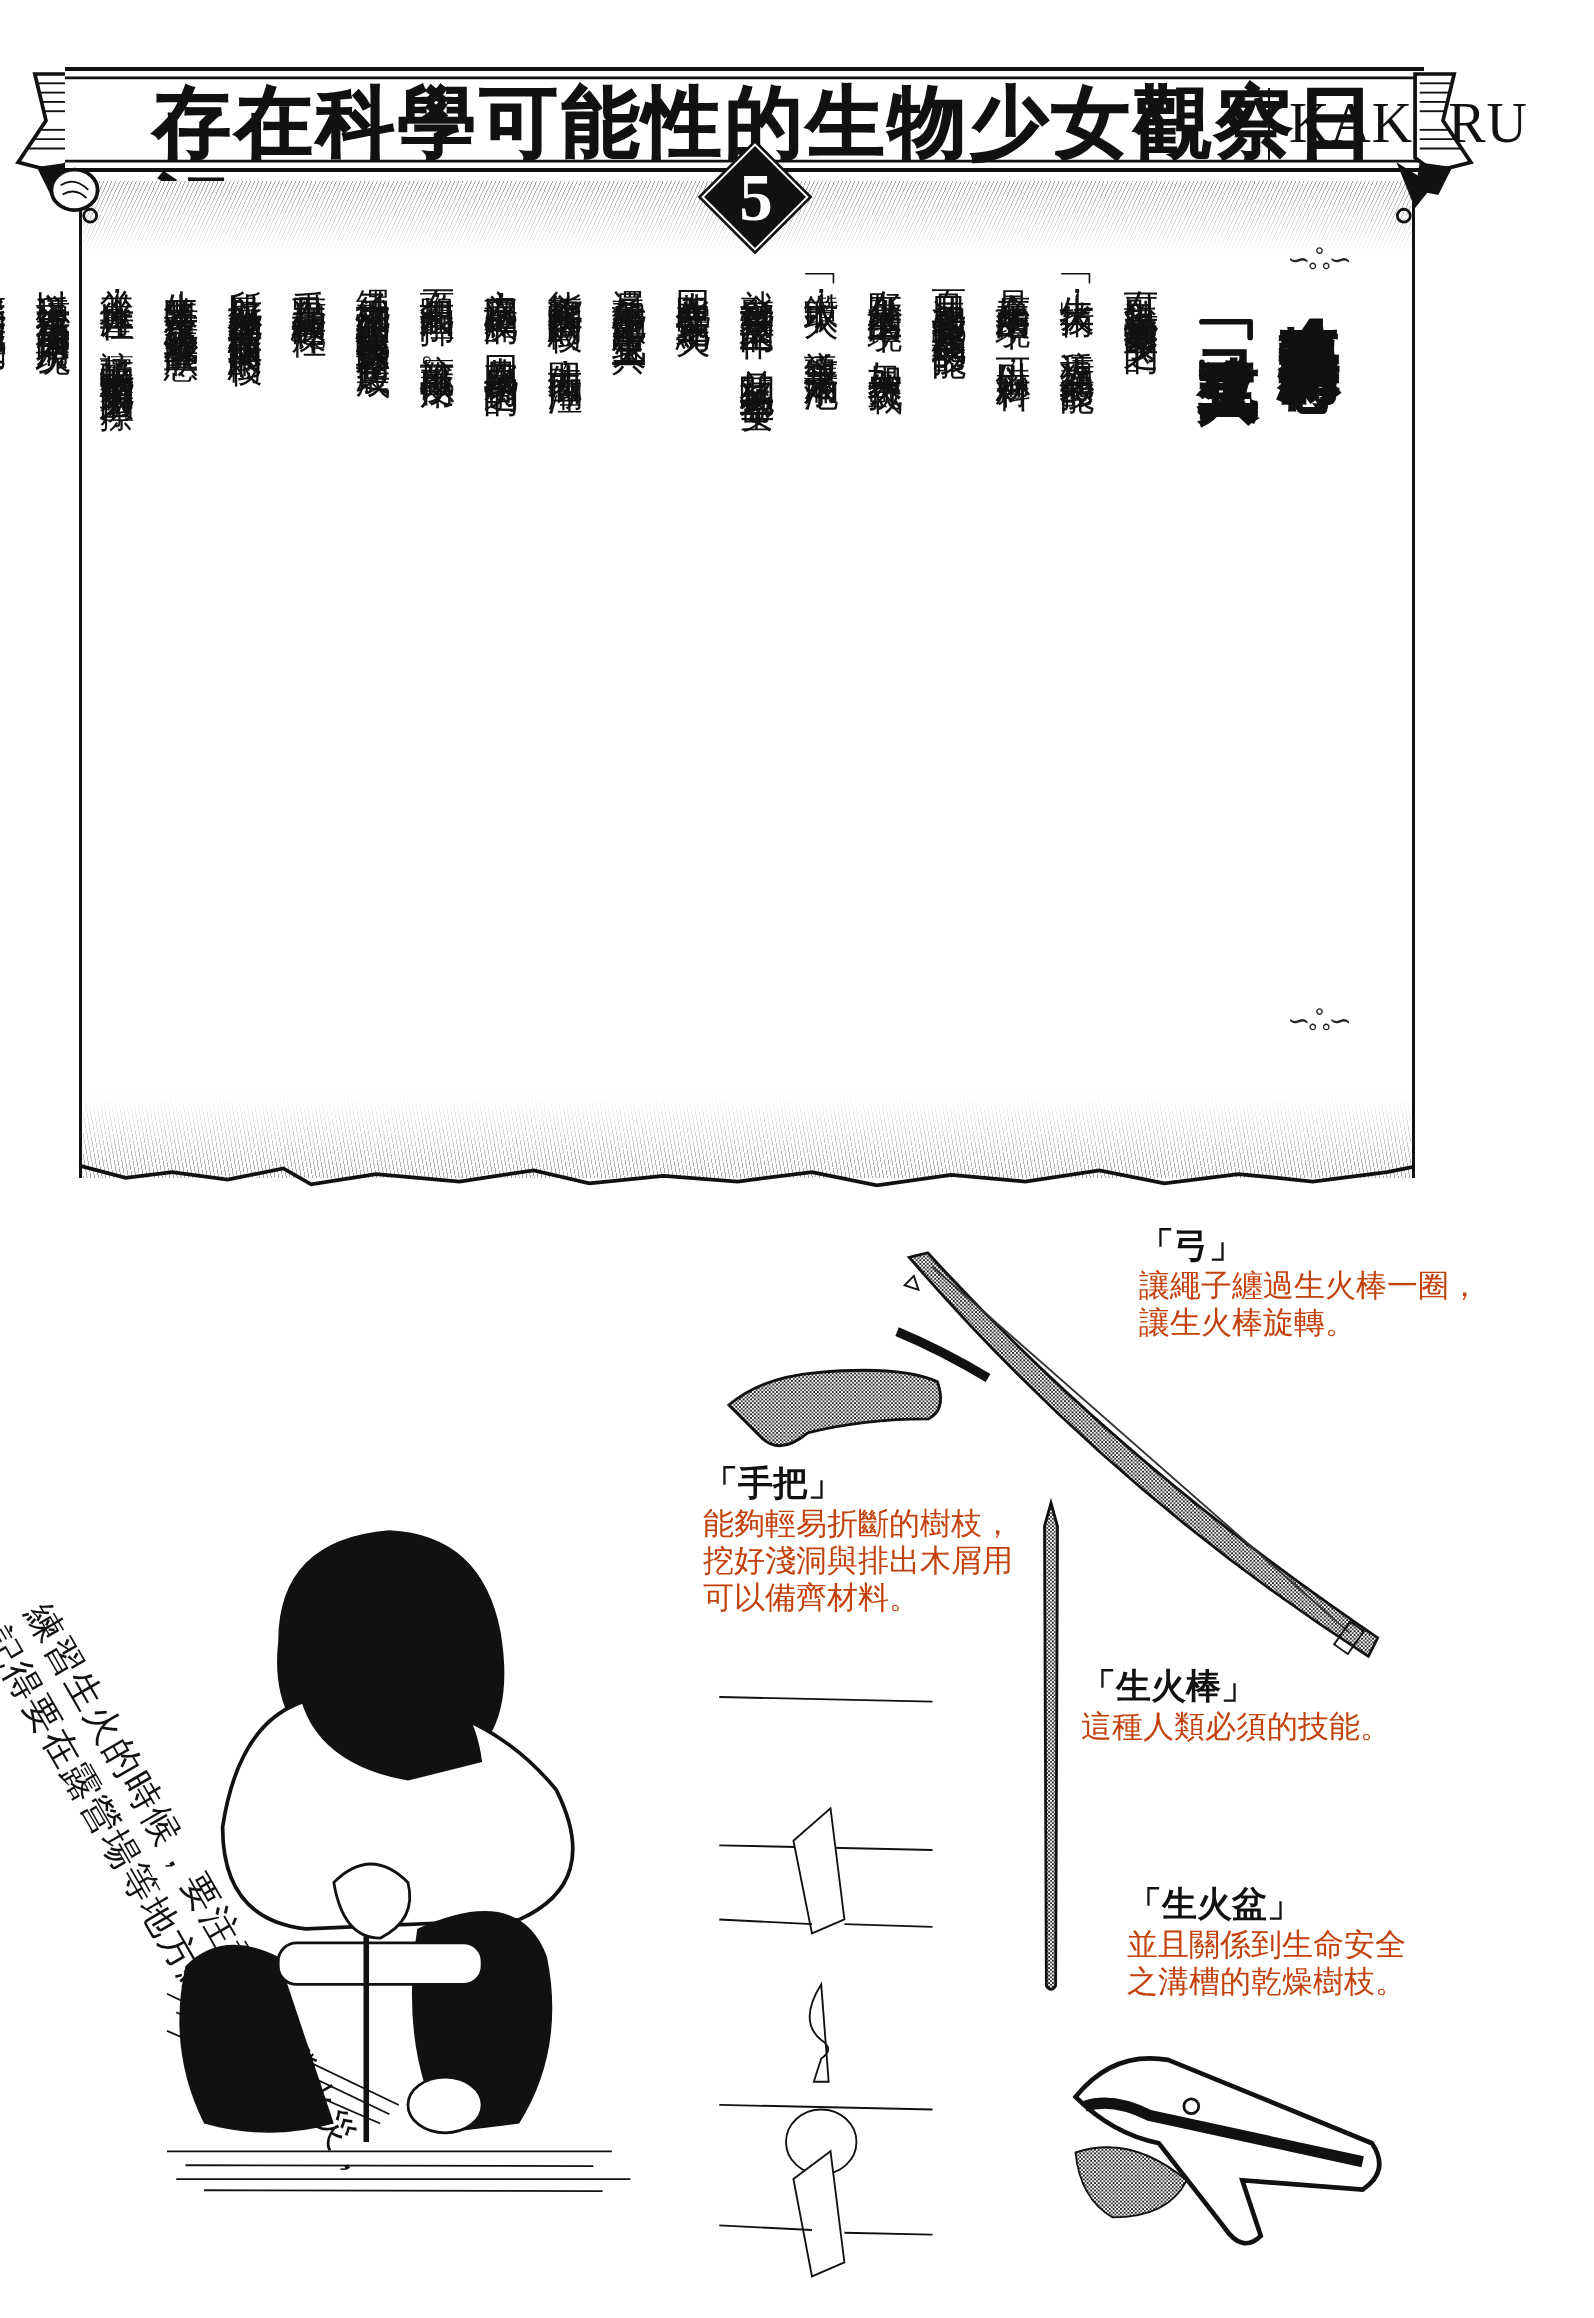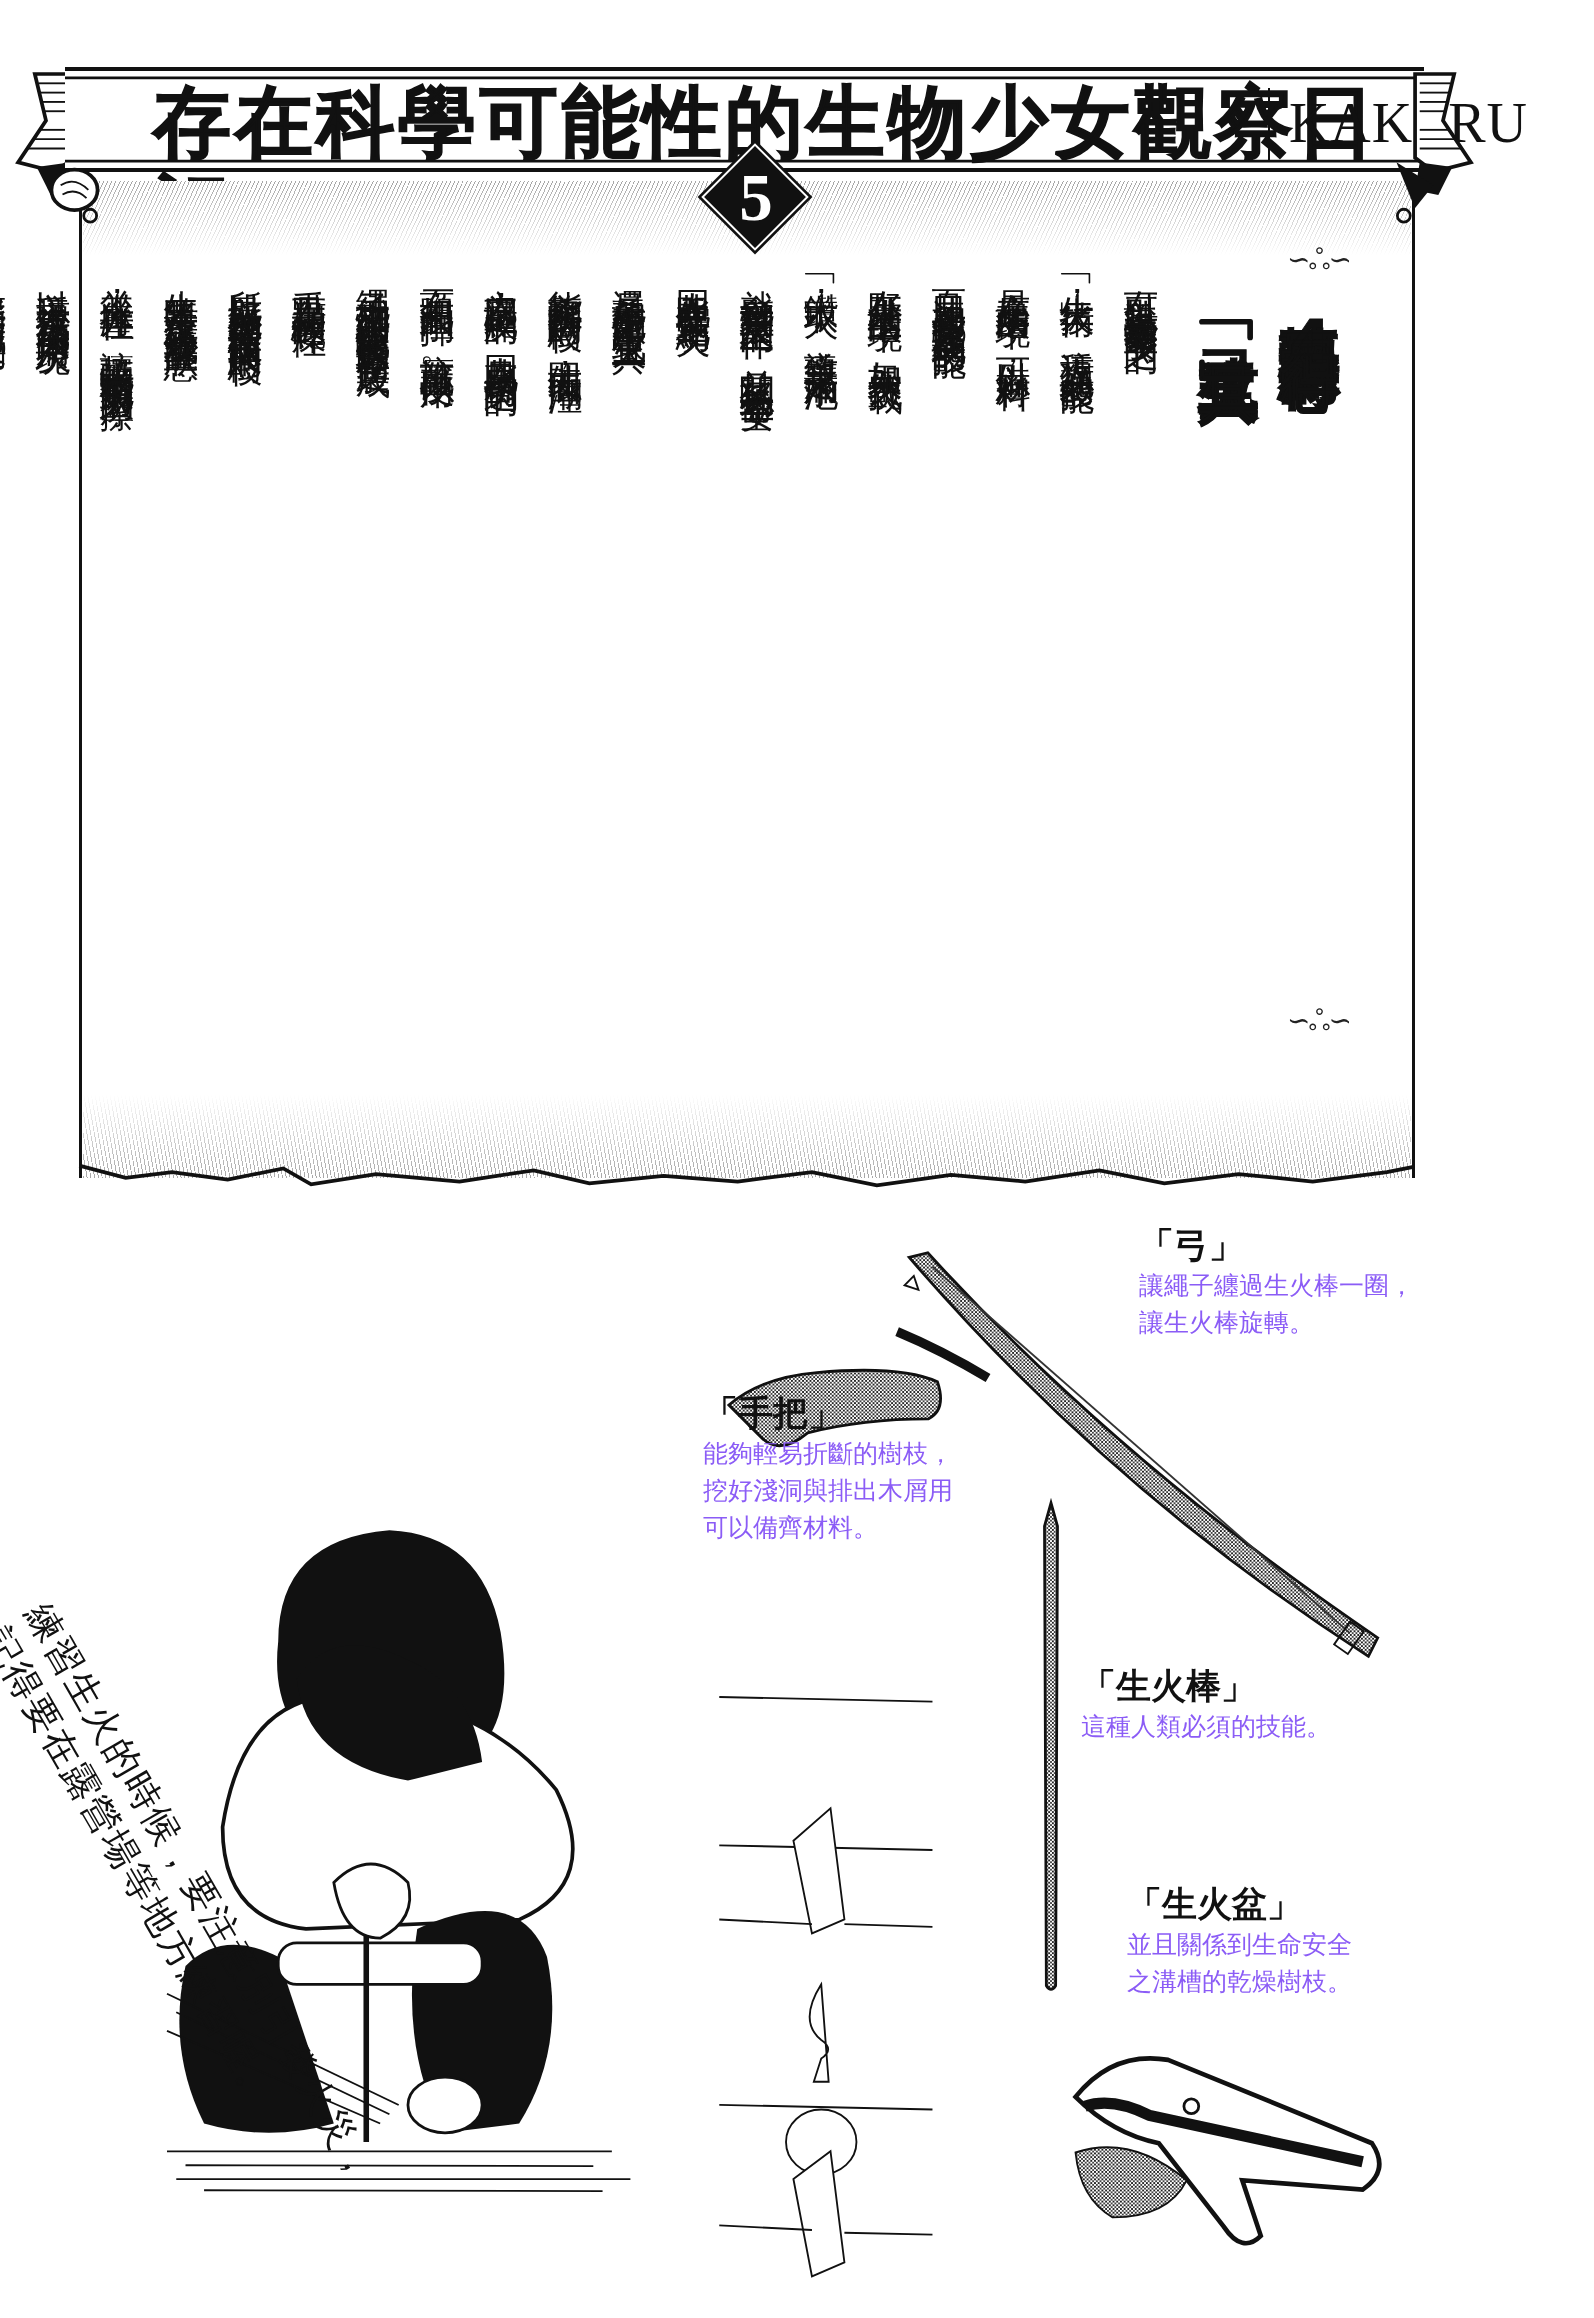--- a/index.html
+++ b/index.html
@@ -50,21 +50,21 @@
     letter-spacing:2.8px; color:#111; -webkit-text-stroke:0.9px #111; }
   .heading-sub { left:1197px; top:301px; font-size:61px; font-weight:900; line-height:65px;
     letter-spacing:2.8px; color:#111; -webkit-text-stroke:0.9px #111; }
 
   .body-cols { left:176px; top:262px; height:835px; display:flex; flex-direction:row-reverse;
     width:983px; justify-content:flex-start; }
   .body-col { font-size:35px; line-height:37px; letter-spacing:3.7px; color:#111; margin-left:27px; }
 
   
   .lbl-title { font-size:35px; font-weight:bold; line-height:43px; color:#111; }
-  .lbl-desc { font-size:25px; line-height:37px; color:#8b5cf6; }
+  .lbl-desc { font-size:31px; line-height:37px; color:#c2410c; }
 
   .note-rot { left:-28px; top:1818px; transform-origin:0 0; transform: rotate(-60deg); }
   .note-line { font-size:37px; line-height:48px; font-weight:500; color:#111; white-space:nowrap;
     letter-spacing:1.9px; }
 
   svg { overflow:visible; }
 </style>
 </head>
 <body>
 
@@ -221,21 +221,21 @@
       <line x1="40" y1="712" x2="470" y2="713"></line>
   </g>
 </svg>
 
 <div class="abs" style="left:1139px;top:1224px">
   <div class="lbl-title">「弓」</div>
   <div class="lbl-desc">讓繩子纏過生火棒一圈，</div>
   <div class="lbl-desc">讓生火棒旋轉。</div>
 </div>
 
-<div class="abs" style="left:703px;top:1392px">
+<div class="abs" style="left:703px;top:1462px">
   <div class="lbl-title">「手把」</div>
   <div class="lbl-desc">能夠輕易折斷的樹枝，</div>
   <div class="lbl-desc">挖好淺洞與排出木屑用</div>
   <div class="lbl-desc">可以備齊材料。</div>
 </div>
 
 <div class="abs" style="left:1081px;top:1665px">
   <div class="lbl-title">「生火棒」</div>
   <div class="lbl-desc">這種人類必須的技能。</div>
 </div>

